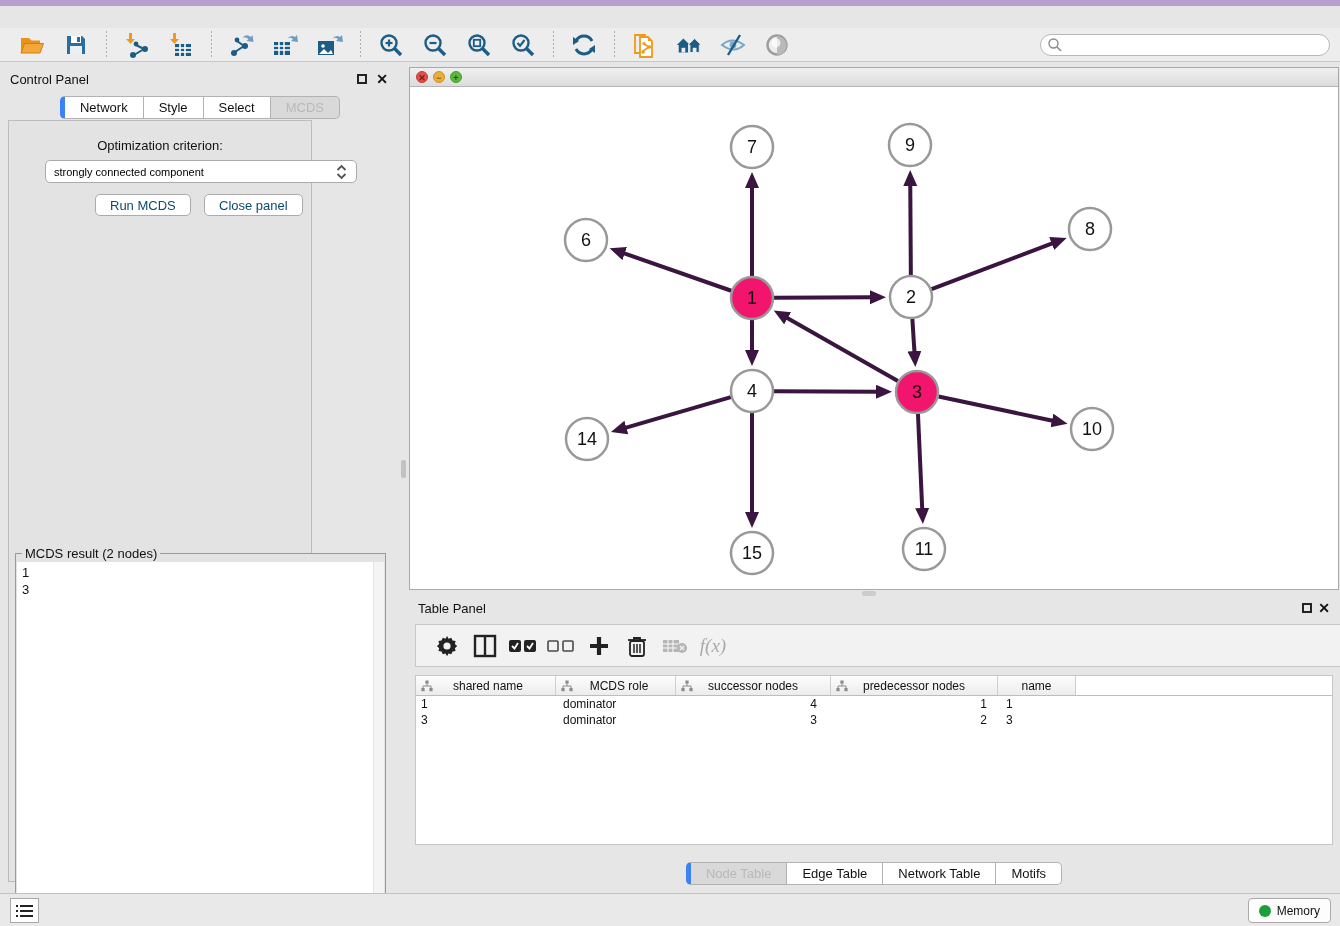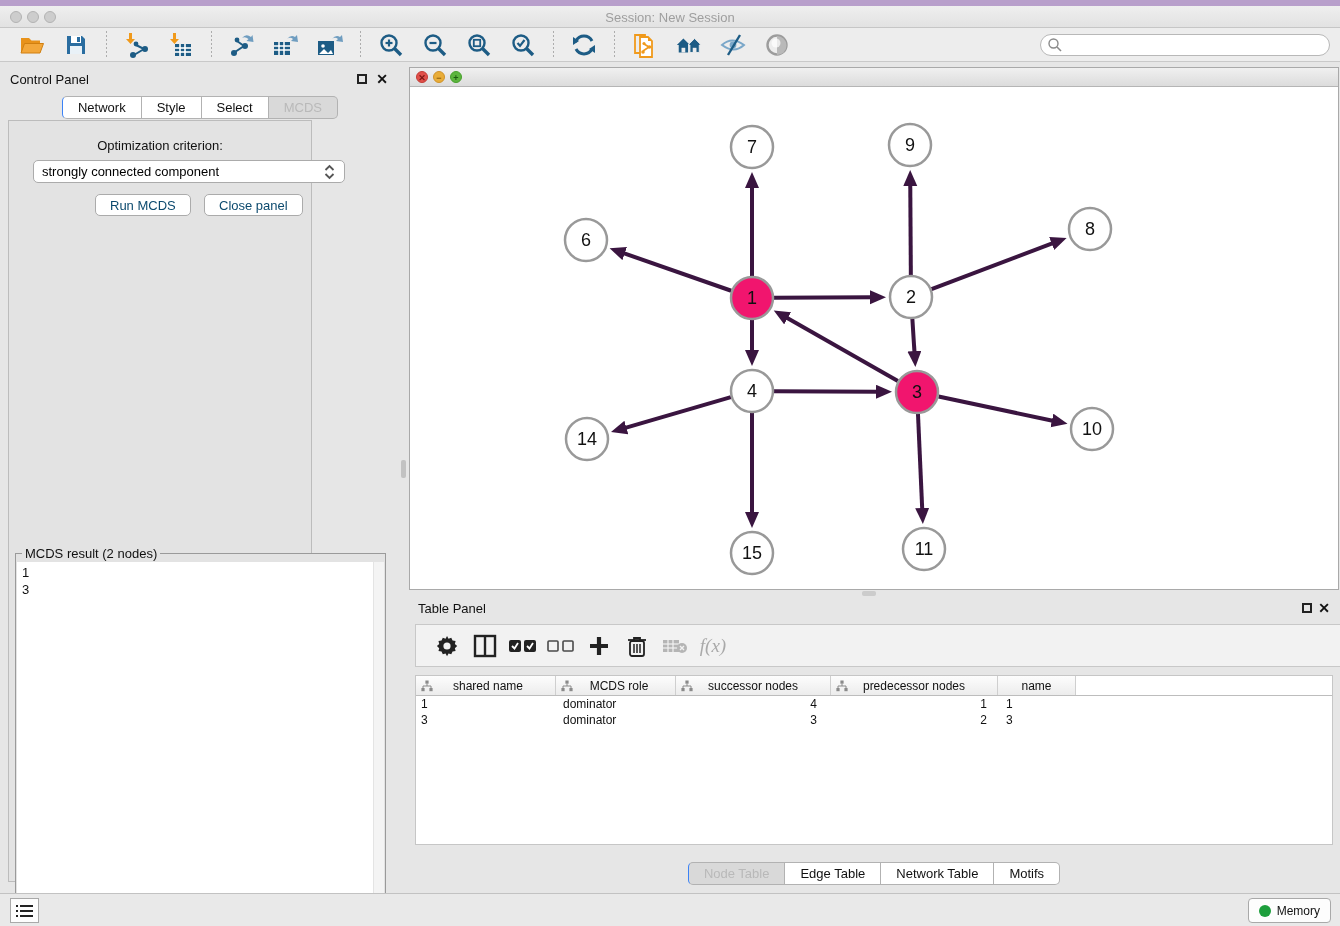--- a/index.html
+++ b/index.html
@@ -35,30 +35,30 @@
   #control-panel { left:0; top:62px; width:400px; height:831px; background:#e6e6e6; }
   #cp-header { position:absolute; left:0; top:8px; width:100%; height:20px; }
   #cp-title { position:absolute; left:10px; top:2px; font-size:13px; color:#111; }
   .panel-float { position:absolute; width:10px; height:10px; border:2px solid #222; top:4px; cursor:pointer; }
   .panel-close { position:absolute; top:1px; font-size:14px; font-weight:bold; color:#111; cursor:pointer; line-height:16px; }
   #cp-float { right:33px; } #cp-close { right:12px; }
   .seg-tabs { display:flex; justify-content:center; }
   #cp-tabs { position:absolute; left:0; top:34px; width:100%; }
   .seg-tab { font-size:13px; padding:3px 15px; background:#fff; border:1px solid #b2b2b2;
     border-left:none; color:#111; cursor:pointer; white-space:nowrap; }
-  .seg-tab:first-child { border-left:1px solid #3b82f6; border-radius:5px 0 0 5px; }
+  .seg-tab:first-child { border-left:5px solid #3b82f6; border-radius:5px 0 0 5px; }
   .seg-tab:last-child { border-radius:0 5px 5px 0; }
   .seg-tab.selected { background:#d9d9d9; color:#b9b9b9; }
   #cp-body { position:absolute; left:8px; top:58px; width:304px; height:762px;
     background:#e3e3e3; border:1px solid #bcbcbc; }
   #opt-label { position:absolute; left:0; top:17px; width:100%; text-align:center;
     font-size:13px; color:#111; }
-  #opt-select { position:absolute; left:24px; top:39px; width:312px; height:23px;
+  #opt-select { position:absolute; left:36px; top:39px; width:312px; height:23px;
     background:#fff; border:1px solid #ababab; border-radius:5px; display:flex;
-    align-items:center; padding:0 8px; font-size:13px; cursor:pointer; }
+    align-items:center; padding:0 8px; font-size:11px; cursor:pointer; }
   #opt-select .chevrons { margin-left:auto; }
   .cp-btn { position:absolute; top:73px; height:22px; background:#fff;
     border:1px solid #ababab; border-radius:5px; font-size:13px;
     font-family:"Liberation Sans",sans-serif; cursor:pointer; padding:0 14px; color:#0c4a6e; }
   #run-btn { left:86px; } #closepanel-btn { left:195px; }
   #result-group { position:absolute; left:6px; top:432px; width:371px; height:378px;
     border:1px solid #9a9a9a; background:#e3e3e3; }
   #result-legend { position:absolute; left:6px; top:-8px; background:#e3e3e3;
     padding:0 3px; font-size:13px; color:#111; }
   #result-text { position:absolute; left:1px; top:8px; right:1px; bottom:1px;
@@ -132,26 +132,20 @@
     margin-right:6px; }
   svg { display:block; }
 </style>
 </head>
 <body>
 
 <div id="app">
 
   <div id="top-strip" class="abs"></div>
 
-  <div id="titlebar" class="abs">
-    <div class="traffic inactive" style="left:10px"></div>
-    <div class="traffic inactive" style="left:27px"></div>
-    <div class="traffic inactive" style="left:44px"></div>
-    <div id="titlebar-title">Session: New Session</div>
-  </div>
 
   <div id="main-toolbar" class="abs">
     <div class="tb-icon">
       <svg width="26" height="24" viewBox="0 0 26 24">
           <path d="M2 20 V5 h8 l2.5 2.5 H21 v3 H8 Z" fill="#e8921a"></path>
           <path d="M5.5 10.5 h19 l-3.5 9.5 H2 Z" fill="#f3a73a" stroke="#d07f10" stroke-width="1"></path>
         </svg>
     </div>
     <div class="tb-icon">
       <svg width="24" height="24" viewBox="0 0 24 24">

